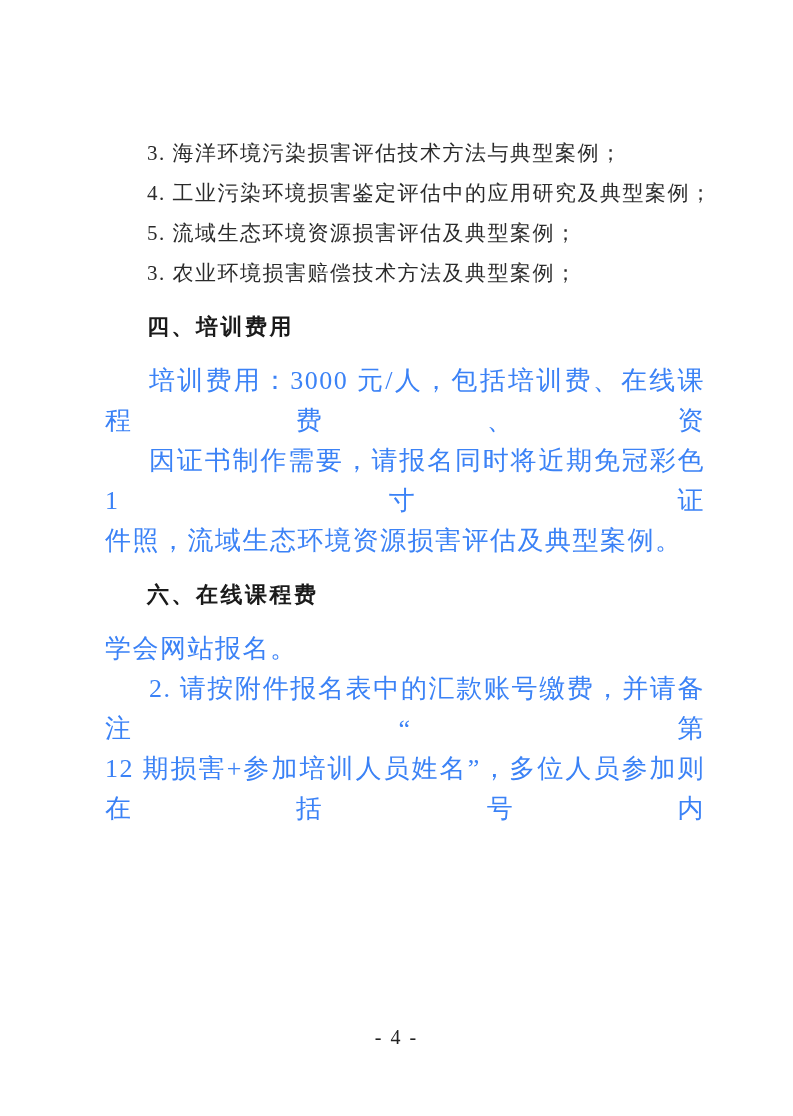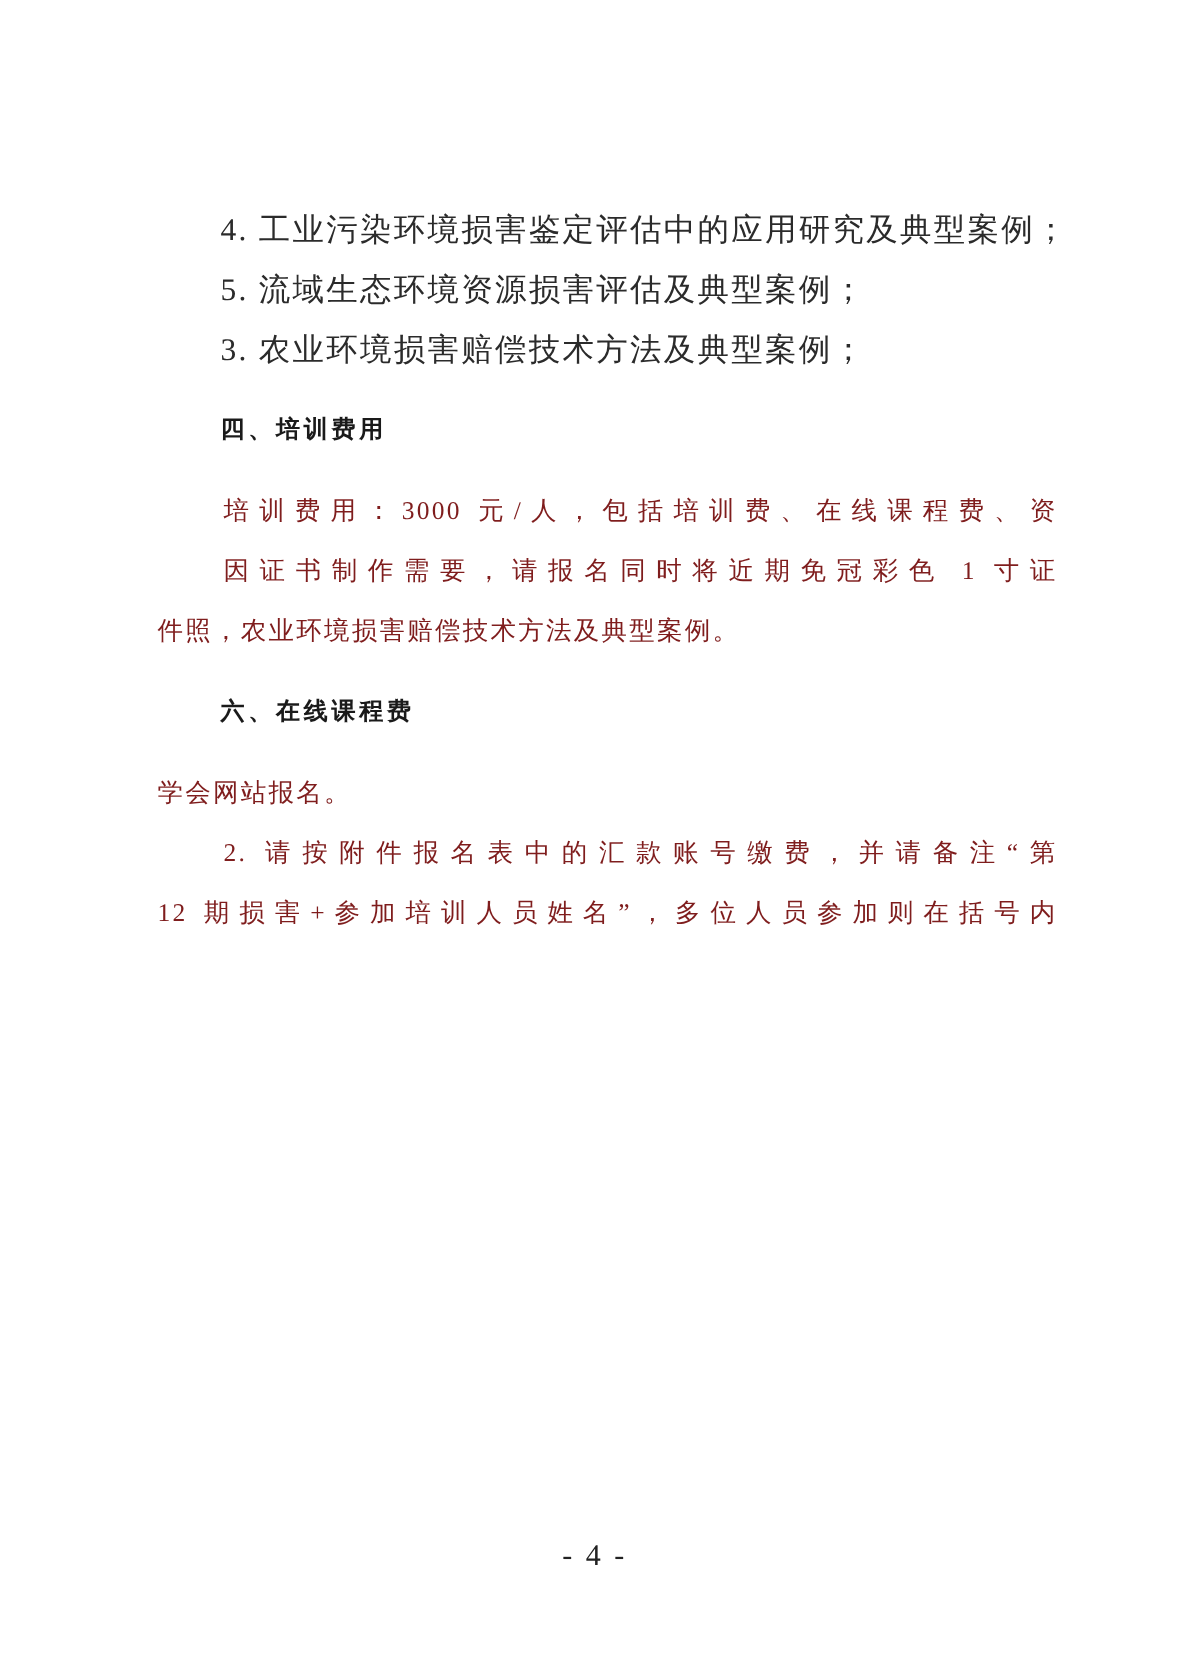--- a/index.html
+++ b/index.html
@@ -27,33 +27,33 @@
     font-size: 21px;
     line-height: 40px;
     letter-spacing: 1.5px;
     white-space: nowrap;
     color: #2b2b2b;
   }
   .heading {
     margin: 14px 0 14px 42px;
     font-family: "Liberation Sans", "DejaVu Sans", sans-serif;
     font-weight: bold;
-    font-size: 16px;
+    font-size: 22px;
     line-height: 40px;
     letter-spacing: 2.5px;
     color: #1a1a1a;
   }
   .para {
     margin: 0;
   }
   .line {
-    font-size: 17px;
+    font-size: 26px;
     line-height: 40px;
     letter-spacing: 1.5px;
-    color: #7f1d1d;
+    color: #3b82f6;
   }
   .just {
     text-align: justify;
     text-align-last: justify;
   }
   .indent {
     text-indent: 44px;
   }
   .footer {
     position: absolute;
@@ -65,35 +65,36 @@
     letter-spacing: 2px;
     color: #222222;
   }
 </style>
 </head>
 <body>
 
 <div class="page">
   <div class="content">
 
+    <div class="list-item">3. 海洋环境污染损害评估技术方法与典型案例；</div>
     <div class="list-item">4. 工业污染环境损害鉴定评估中的应用研究及典型案例；</div>
     <div class="list-item">5. 流域生态环境资源损害评估及典型案例；</div>
     <div class="list-item">3. 农业环境损害赔偿技术方法及典型案例；</div>
 
     <div class="heading">四、培训费用</div>
 
     <div class="para">
       <div class="line just indent">培训费用：3000 元/人，包括培训费、在线课程费、资</div>
     </div>
 
 
 
     <div class="para">
       <div class="line just indent">因证书制作需要，请报名同时将近期免冠彩色 1 寸证</div>
-      <div class="line">件照，农业环境损害赔偿技术方法及典型案例。</div>
+      <div class="line">件照，流域生态环境资源损害评估及典型案例。</div>
     </div>
 
     <div class="heading">六、在线课程费</div>
 
     <div class="para">
       <div class="line">学会网站报名。</div>
     </div>
 
     <div class="para">
       <div class="line just indent">2. 请按附件报名表中的汇款账号缴费，并请备注“第</div>

